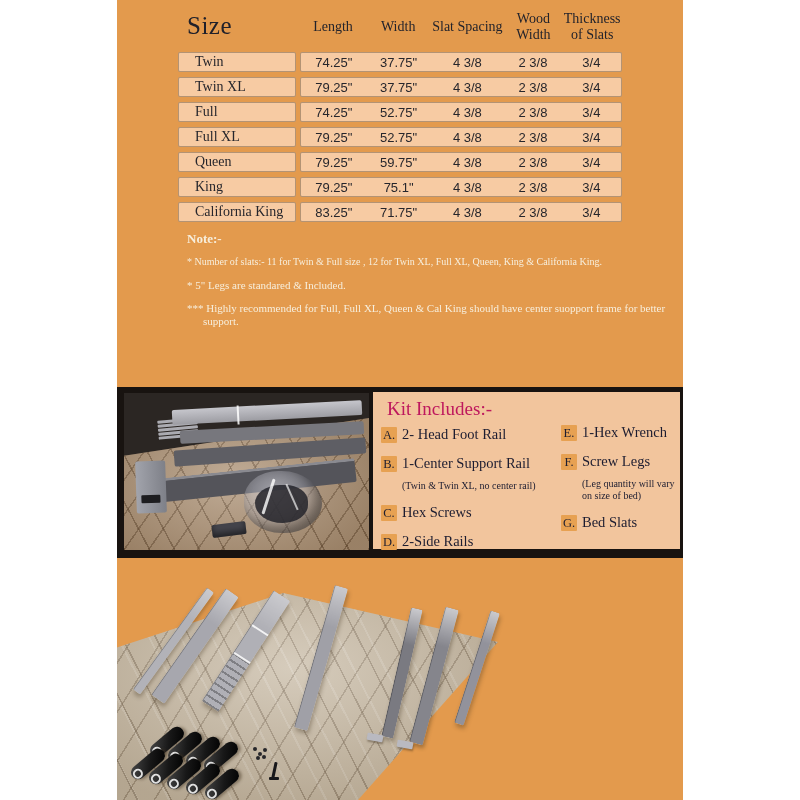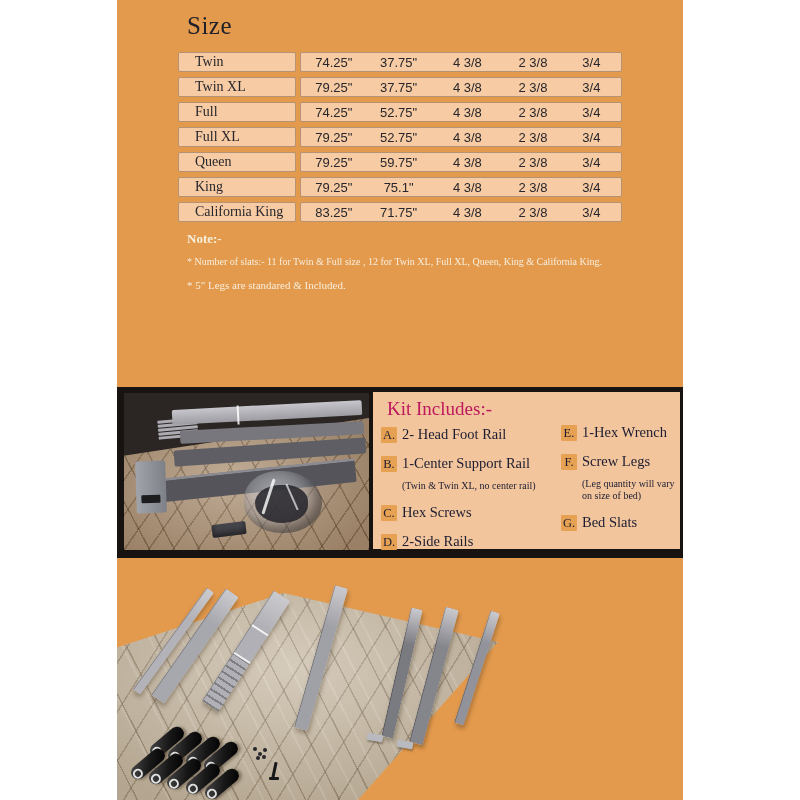--- a/index.html
+++ b/index.html
@@ -96,20 +96,27 @@
   .wrench-v{position:absolute;width:3px;height:16px;background:#17171a;transform:rotate(12deg);border-radius:1px;}
   .wrench-h{position:absolute;width:10px;height:3px;background:#17171a;border-radius:1px;}
 </style>
 </head>
 <body>
 
 <div class="page">
   <div class="content">
 
     <div class="size-header">Size</div>
+    <div class="col-headers">
+        <div class="hdr">Length</div>
+        <div class="hdr">Width</div>
+        <div class="hdr">Slat Spacing</div>
+        <div class="hdr">Wood Width</div>
+        <div class="hdr">Thickness of Slats</div>
+      </div>
     <div class="rows">
         <div class="trow">
           <div class="sizebox">Twin</div>
           <div class="vals">
             <div class="cell">74.25"</div>
             <div class="cell">37.75"</div>
             <div class="cell">4 3/8</div>
             <div class="cell">2 3/8</div>
             <div class="cell">3/4</div>
           </div>
@@ -174,20 +181,21 @@
             <div class="cell">3/4</div>
           </div>
         </div>
       </div>
 
     <div class="notes">
       <div class="ntitle">Note:-</div>
       <div id="notes-list">
           <div class="nitem">* Number of slats:- 11 for Twin &amp; Full size , 12 for Twin XL, Full XL, Queen, King &amp; California King.</div>
           <div class="nitem">* 5" Legs are standared &amp; Included.</div>
+          <div class="nitem">*** Highly recommended for Full, Full XL, Queen  &amp; Cal King should have center suopport frame for better support.</div>
         </div>
     </div>
 
     <div class="strip">
       <div class="photo1">
         <div class="tile tileA"></div>
         <div class="slatstack">
             <div></div>
             <div></div>
             <div></div>

